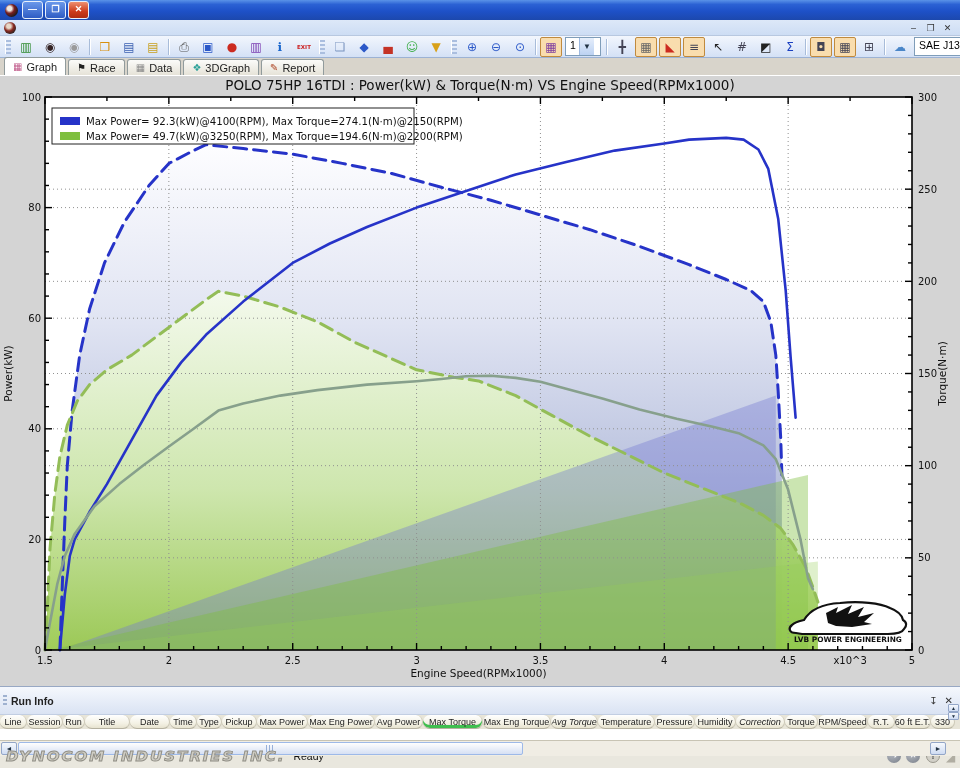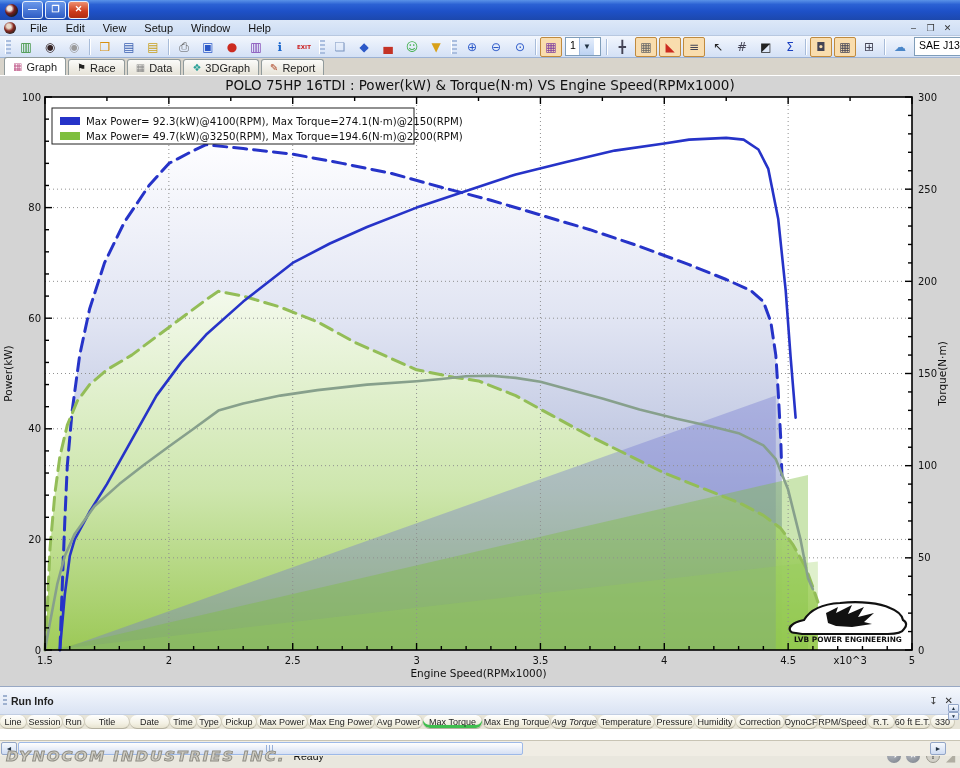--- a/index.html
+++ b/index.html
@@ -111,21 +111,20 @@
     <span class="app-icon"></span>
     <span class="win-btns">
       <span class="win-btn">—</span>
       <span class="win-btn">❐</span>
       <span class="win-btn close">✕</span>
     </span>
   </div>
 
   <div class="menubar">
     <span class="menu-appicon"></span>
-    <span id="menu-items"><span class="menu-item">File</span><span class="menu-item">Edit</span><span class="menu-item">View</span><span class="menu-item">Setup</span><span class="menu-item">Window</span><span class="menu-item">Help</span></span>
     <span class="mdi-btns">
       <span class="mdi-btn">–</span>
       <span class="mdi-btn">❐</span>
       <span class="mdi-btn">✕</span>
     </span>
   </div>
 
   <div class="toolbar" id="toolbar">
       <div class="tb-group">
         <span class="tb-grip"></span>
@@ -483,22 +482,22 @@
         <div class="ri-col" style="width: 35px;">Pickup</div>
         <div class="ri-col" style="width: 51px;">Max Power</div>
         <div class="ri-col" style="width: 67px;">Max Eng Power</div>
         <div class="ri-col" style="width: 48px;">Avg Power</div>
         <div class="ri-col hl" style="width: 60px;">Max Torque</div>
         <div class="ri-col" style="width: 68px;">Max Eng Torque</div>
         <div class="ri-col" style="width: 47px; font-style: italic;">Avg Torque</div>
         <div class="ri-col" style="width: 57px;">Temperature</div>
         <div class="ri-col" style="width: 40px;">Pressure</div>
         <div class="ri-col" style="width: 41px;">Humidity</div>
-        <div class="ri-col" style="width: 49px;">Correction</div>
-        <div class="ri-col" style="width: 33px;">DynoCF</div>
+        <div class="ri-col" style="width: 49px; font-style: italic;">Correction</div>
+        <div class="ri-col" style="width: 33px;">Torque</div>
         <div class="ri-col" style="width: 50px;">RPM/Speed</div>
         <div class="ri-col" style="width: 27px;">R.T.</div>
         <div class="ri-col" style="width: 36px;">60 ft E.T.</div>
         <div class="ri-col" style="width: 24px;">330</div>
       </div>
     <div class="ri-spinner">
       <span class="ri-spin">▲</span>
       <span class="ri-spin">▼</span>
     </div>
     <div class="ri-body"></div>

